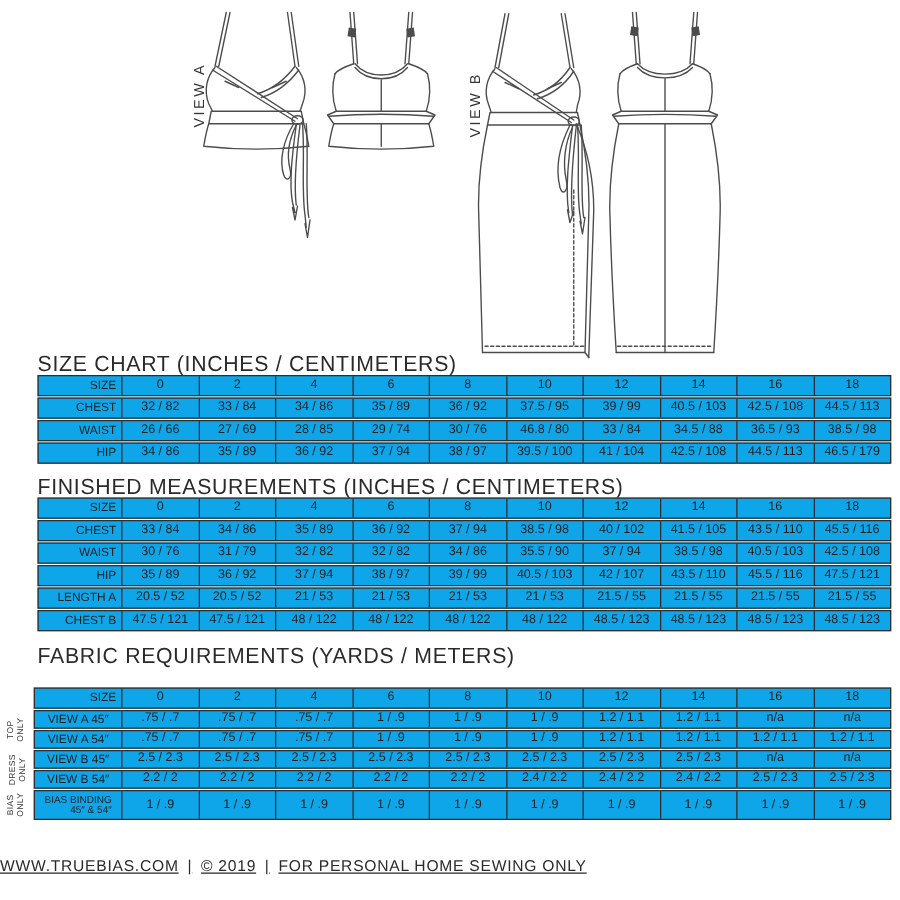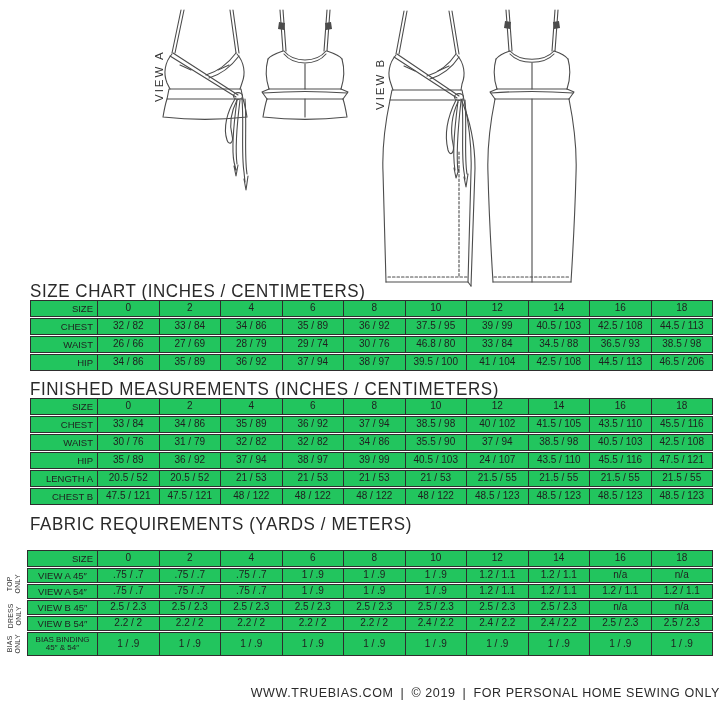--- a/index.html
+++ b/index.html
@@ -9,42 +9,42 @@
   .title{position:absolute;font-size:17.5px;letter-spacing:.6px;color:#2a2a2a;
          transform:scaleX(.97);transform-origin:left top;white-space:nowrap;}
   .t1{left:30px;top:281px;}
   .t2{left:30px;top:379px;}
   .t3{left:30px;top:514px;}
   .note{position:absolute;left:30px;top:536px;font-size:11.5px;color:#222;white-space:nowrap;}
   .tbl{position:absolute;}
   #tbl-size{left:30px;top:300px;width:683px;}
   #tbl-fin{left:30px;top:398px;width:683px;}
   #tbl-fab{left:27px;top:550px;width:686px;}
-  .tr{display:flex;border:1px solid #2e2e2e;background:#22c55e;box-sizing:border-box;}
+  .tr{display:flex;border:1px solid #2e2e2e;background:#0ea5e9;box-sizing:border-box;}
   .tr + .tr{margin-top:1px;}
   .td{flex:1;border-left:1px solid #2e2e2e;display:flex;align-items:center;justify-content:center;
       font-size:10px;color:#1f1f1f;overflow:hidden;white-space:pre-line;text-align:center;line-height:1.05;}
   .td:first-child{border-left:none;}
   .td.label{flex:0 0 66px;justify-content:flex-end;padding-right:4px;box-sizing:border-box;font-size:9.5px;}
   #tbl-size .tr,#tbl-fin .tr{height:17px;}
   #tbl-fab .tr{height:15px;}
   #tbl-fab .tr.head{height:17px;}
   #tbl-fab .tr.tall{height:24px;}
   #tbl-fab .td.label{flex:0 0 69px;}
-  #tbl-fab .tr:not(.head) .td.label{justify-content:center;padding-right:0;}
+  #tbl-fab .tr:not(.head) .td.label{justify-content:center;padding-right:0;text-align:right;}
   #tbl-fab .tr.tall .td.label{font-size:8px;}
   .grp{position:absolute;left:2px;width:24px;display:flex;align-items:center;justify-content:center;}
   #grp-top{top:568px;height:31px;}
   #grp-dress{top:600px;height:31px;}
   #grp-bias{top:632px;height:24px;}
   .grp .inner{transform:rotate(-90deg);font-size:6.8px;line-height:1.15;letter-spacing:.3px;
               color:#333;text-align:center;white-space:pre-line;}
   .footnotes{position:absolute;left:30px;top:657px;font-size:11.5px;line-height:13.5px;color:#222;}
-  .footer{position:absolute;left:0;top:686px;width:720px;text-align:right;font-size:12.5px;
-          letter-spacing:.6px;color:#2a2a2a;}
+  .footer{position:absolute;left:0;top:686px;width:720px;text-align:left;font-size:12.5px;
+          letter-spacing:.6px;color:#2a2a2a;text-decoration:underline;}
   .footer .sep{padding:0 7px;color:#2a2a2a;}
 </style>
 </head>
 <body>
 
 <div class="page">
 
   <svg width="720" height="296" viewBox="0 0 720 296">
     <g fill="none" stroke="#4c4c4c" stroke-width="1.1" stroke-linecap="round" stroke-linejoin="round">
 
@@ -146,41 +146,41 @@
         <div class="td">37.5 / 95</div>
         <div class="td">39 / 99</div>
         <div class="td">40.5 / 103</div>
         <div class="td">42.5 / 108</div>
         <div class="td">44.5 / 113</div>
       </div>
       <div class="tr">
         <div class="td label">WAIST</div>
         <div class="td">26 / 66</div>
         <div class="td">27 / 69</div>
-        <div class="td">28 / 79</div>
+        <div class="td">28 / 85</div>
         <div class="td">29 / 74</div>
         <div class="td">30 / 76</div>
         <div class="td">46.8 / 80</div>
         <div class="td">33 / 84</div>
         <div class="td">34.5 / 88</div>
         <div class="td">36.5 / 93</div>
         <div class="td">38.5 / 98</div>
       </div>
       <div class="tr">
         <div class="td label">HIP</div>
         <div class="td">34 / 86</div>
         <div class="td">35 / 89</div>
         <div class="td">36 / 92</div>
         <div class="td">37 / 94</div>
         <div class="td">38 / 97</div>
         <div class="td">39.5 / 100</div>
         <div class="td">41 / 104</div>
         <div class="td">42.5 / 108</div>
         <div class="td">44.5 / 113</div>
-        <div class="td">46.5 / 206</div>
+        <div class="td">46.5 / 179</div>
       </div>
     </div>
 
   <div class="title t2">FINISHED MEASUREMENTS (INCHES / CENTIMETERS)</div>
   <div class="tbl" id="tbl-fin">
       <div class="tr head">
         <div class="td label">SIZE</div>
         <div class="td">0</div>
         <div class="td">2</div>
         <div class="td">4</div>
@@ -219,21 +219,21 @@
         <div class="td">42.5 / 108</div>
       </div>
       <div class="tr">
         <div class="td label">HIP</div>
         <div class="td">35 / 89</div>
         <div class="td">36 / 92</div>
         <div class="td">37 / 94</div>
         <div class="td">38 / 97</div>
         <div class="td">39 / 99</div>
         <div class="td">40.5 / 103</div>
-        <div class="td">24 / 107</div>
+        <div class="td">42 / 107</div>
         <div class="td">43.5 / 110</div>
         <div class="td">45.5 / 116</div>
         <div class="td">47.5 / 121</div>
       </div>
       <div class="tr">
         <div class="td label">LENGTH A</div>
         <div class="td">20.5 / 52</div>
         <div class="td">20.5 / 52</div>
         <div class="td">21 / 53</div>
         <div class="td">21 / 53</div>

